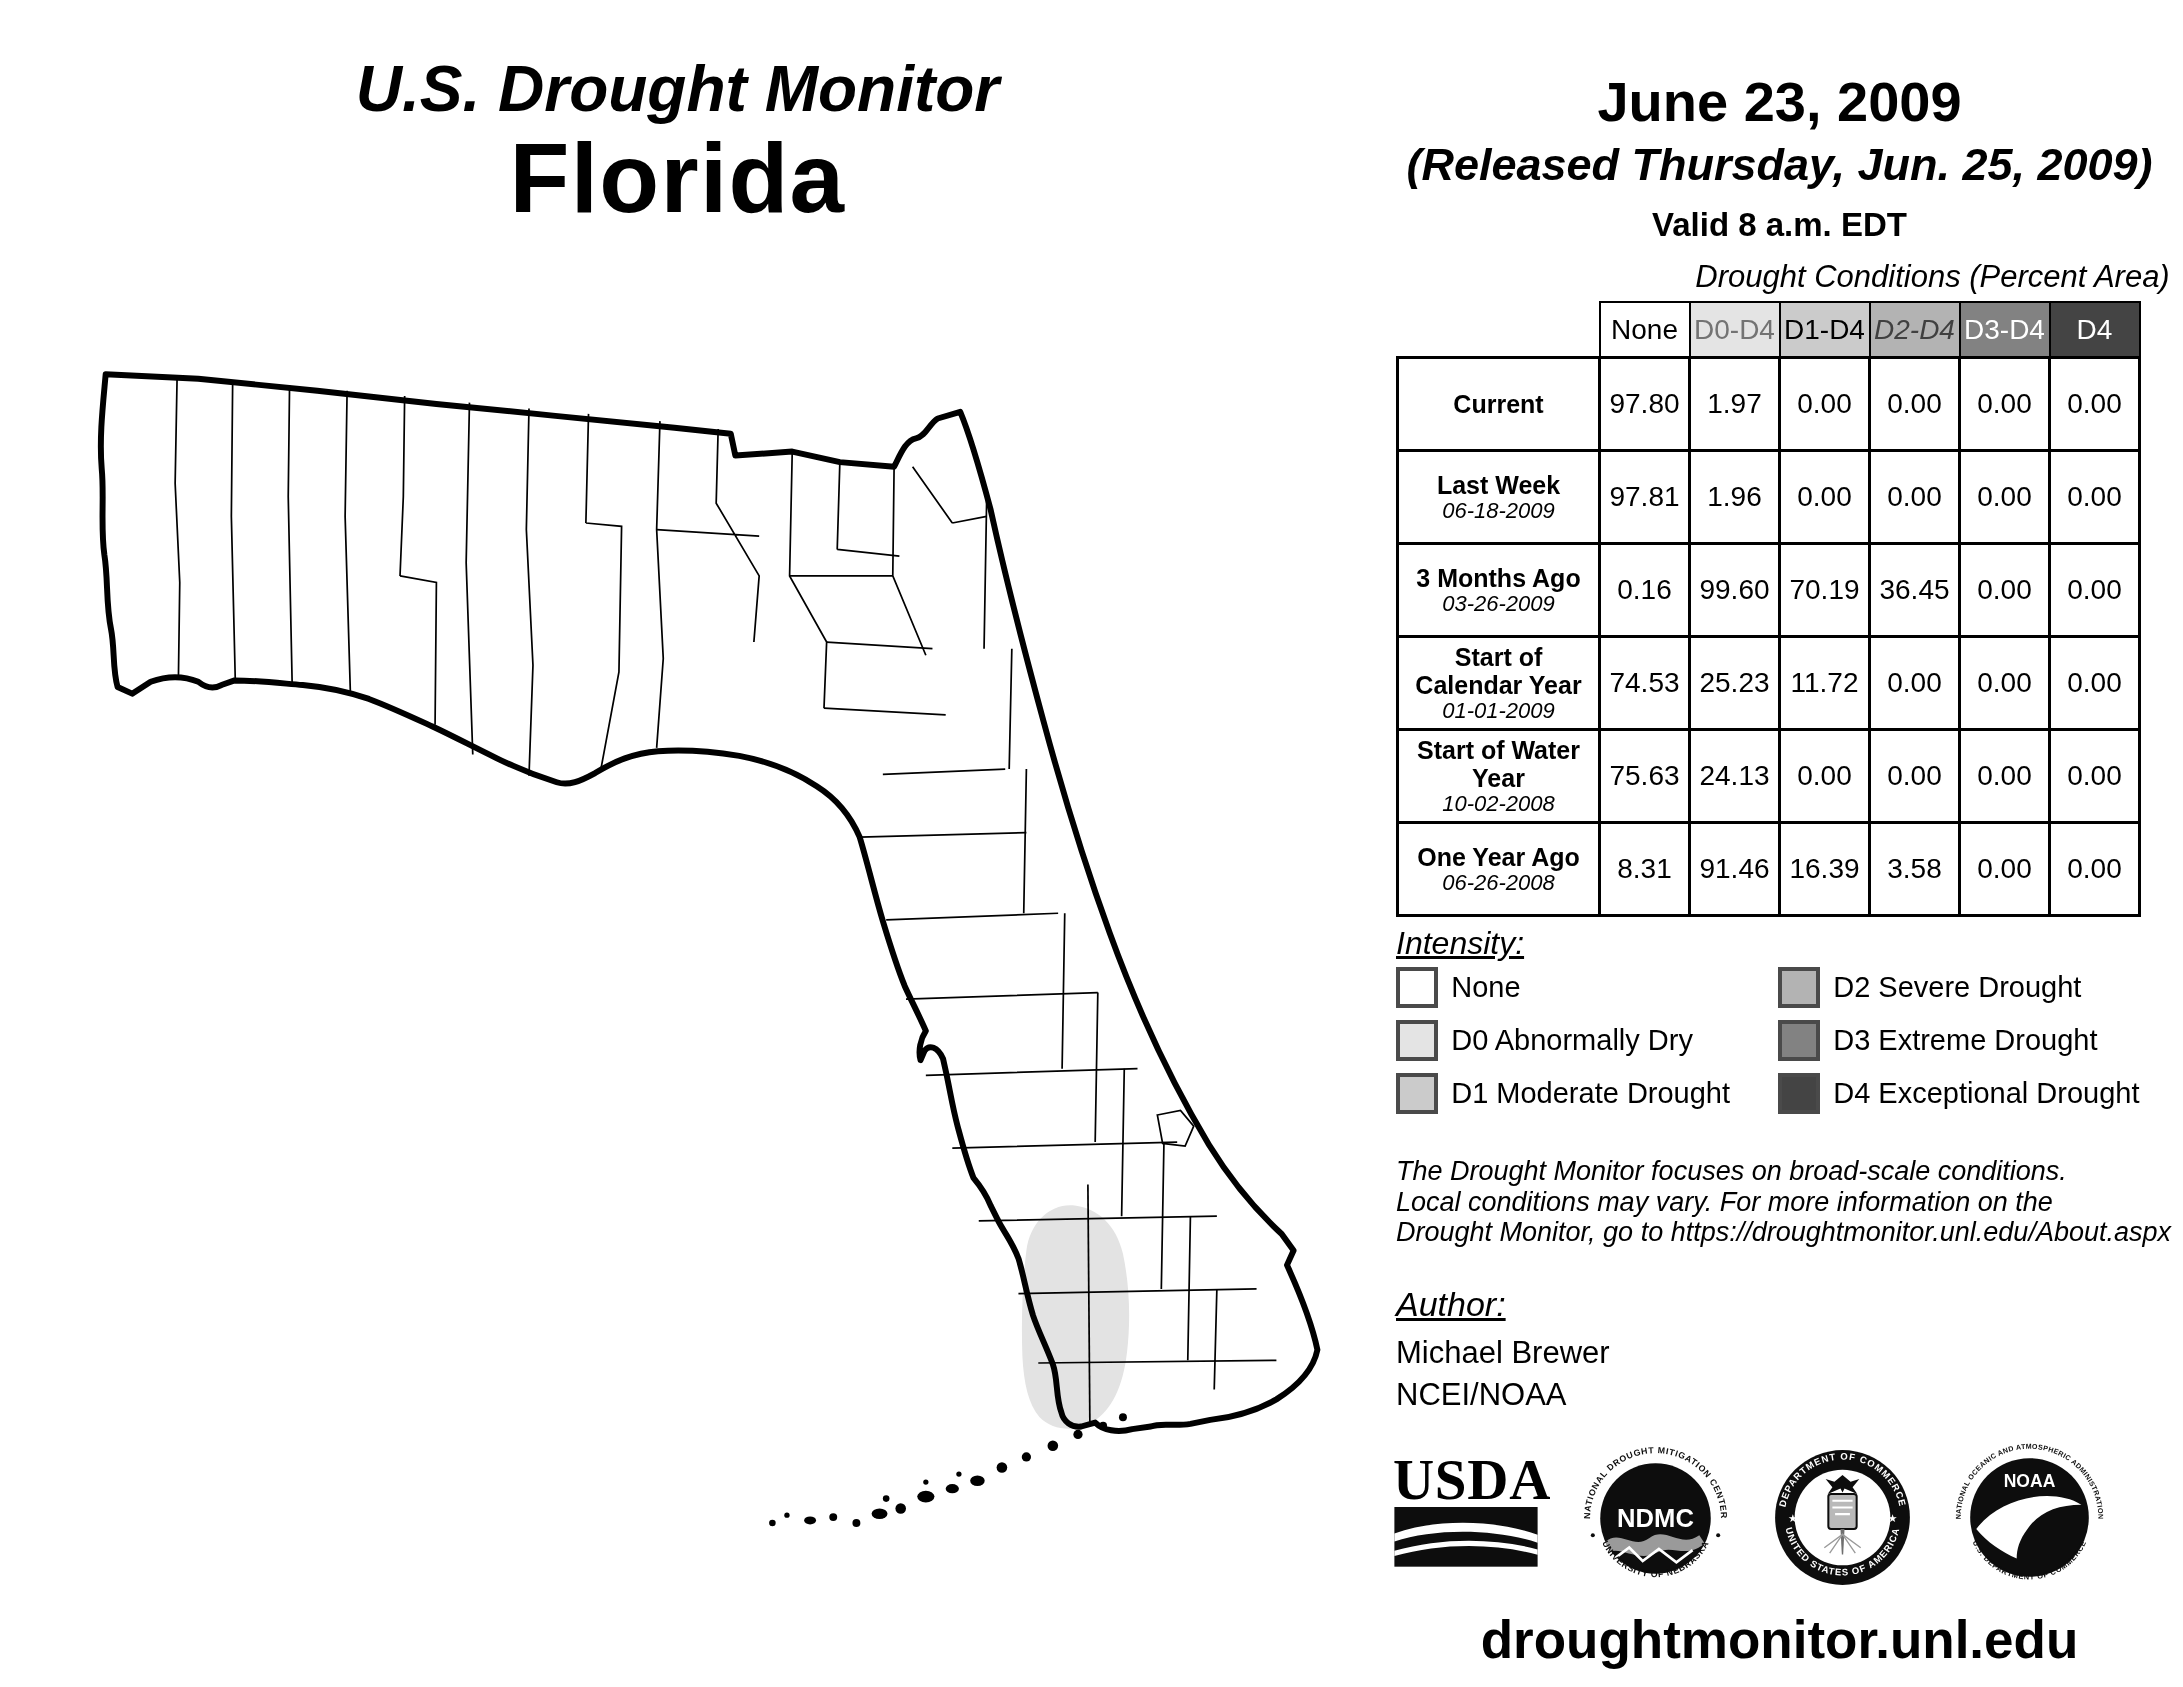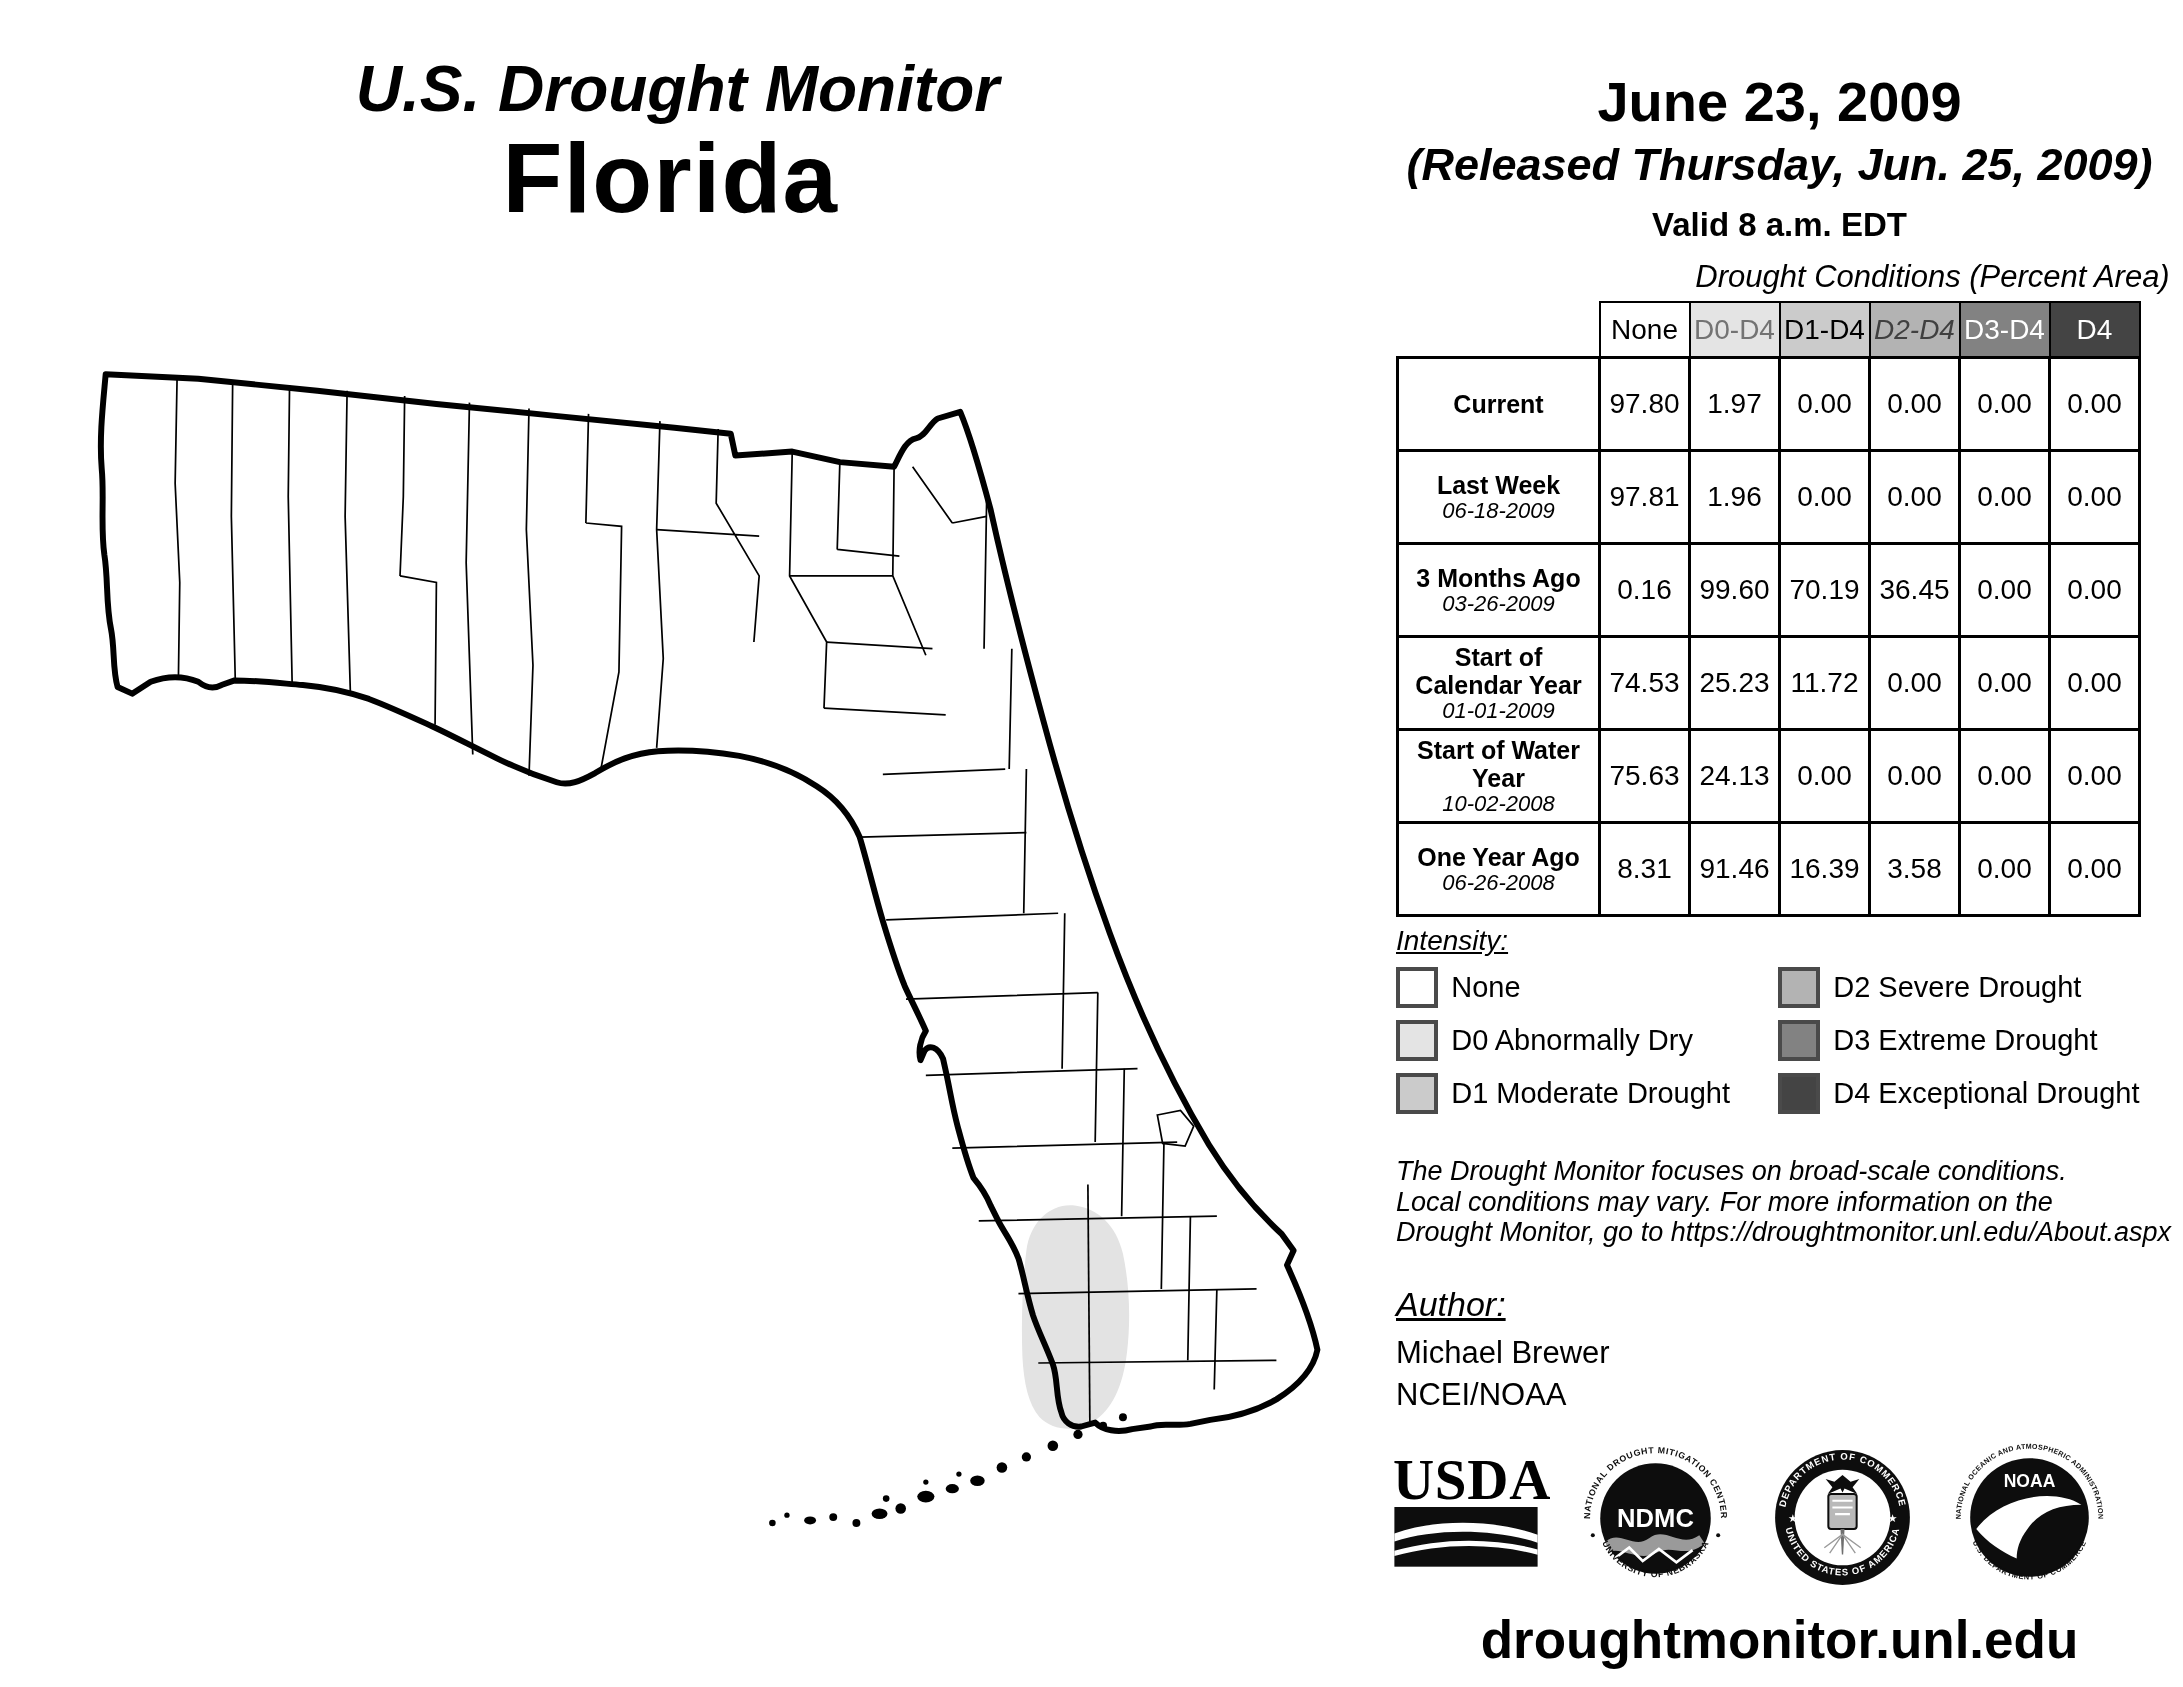--- a/index.html
+++ b/index.html
@@ -2,40 +2,40 @@
 <html style="font-size:10.6px"><head>
 <meta charset="utf-8">
 <style>
   html,body{margin:0;padding:0;background:#fff;}
   .page{position:relative;width:2183px;height:1687px;background:#ffffff;overflow:hidden;
         font-family:"Liberation Sans", sans-serif;color:#000;}
   .abs{position:absolute;}
 
   
   .title1{left:165px;top:52px;width:1025px;text-align:center;font-size:64px;font-weight:bold;font-style:italic;}
-  .title2{left:158px;top:122px;width:1025px;text-align:center;font-size:98px;font-weight:bold;letter-spacing:1.3px;}
+  .title2{left:165px;top:122px;width:1025px;text-align:center;font-size:98px;font-weight:bold;letter-spacing:1.3px;}
 
   
   .dateblock{left:1396px;top:69px;width:767px;text-align:center;}
   .dateblock .d1{font-size:56px;font-weight:bold;}
   .dateblock .d2{font-size:45px;font-weight:bold;font-style:italic;margin-top:5px;}
   .dateblock .d3{font-size:33px;font-weight:bold;margin-top:14.6px;}
 
   
   .tcaption{left:1648px;top:259px;width:569px;text-align:center;font-size:31px;font-style:italic;}
   .dm-table{position:absolute;left:1396px;top:301px;border-collapse:collapse;table-layout:fixed;}
   .dm-table th,.dm-table td{padding:0;text-align:center;vertical-align:middle;}
   .dm-table th{border:2.6px solid #000;font-size:28px;font-weight:normal;height:53px;}
   .dm-table th.blank{border:none;background:#fff;}
   .dm-table td{border:3.3px solid #000;font-size:28px;height:90px;background:#fff;}
   .dm-table td.rowlab{font-weight:bold;font-size:25px;line-height:1.12;}
   .dm-table td.rowlab .subdate{font-weight:normal;font-style:italic;font-size:22px;}
 
   
-  .intensity{left:1396px;top:925px;font-size:28px;font-style:italic;text-decoration:underline;}
+  .intensity{left:1396px;top:925px;font-size:32px;font-style:italic;text-decoration:underline;}
   .leg-item{position:absolute;display:flex;align-items:center;}
   .leg-swatch{width:34px;height:33px;border:4px solid #4a4a4a;flex:0 0 auto;}
   .leg-label{font-size:29px;margin-left:13.2px;white-space:nowrap;}
   .li-0{left:1396px;top:967px;} .li-1{left:1396px;top:1020px;} .li-2{left:1396px;top:1073px;}
   .li-3{left:1778px;top:967px;} .li-4{left:1778px;top:1020px;} .li-5{left:1778px;top:1073px;}
 
   
   .disclaimer{left:1396px;top:1156px;width:787px;font-size:27px;font-style:italic;line-height:1.13;}
   .author-h{left:1396px;top:1285px;font-size:34px;font-style:italic;text-decoration:underline;}
   .author-n{left:1396px;top:1335px;font-size:31px;}

